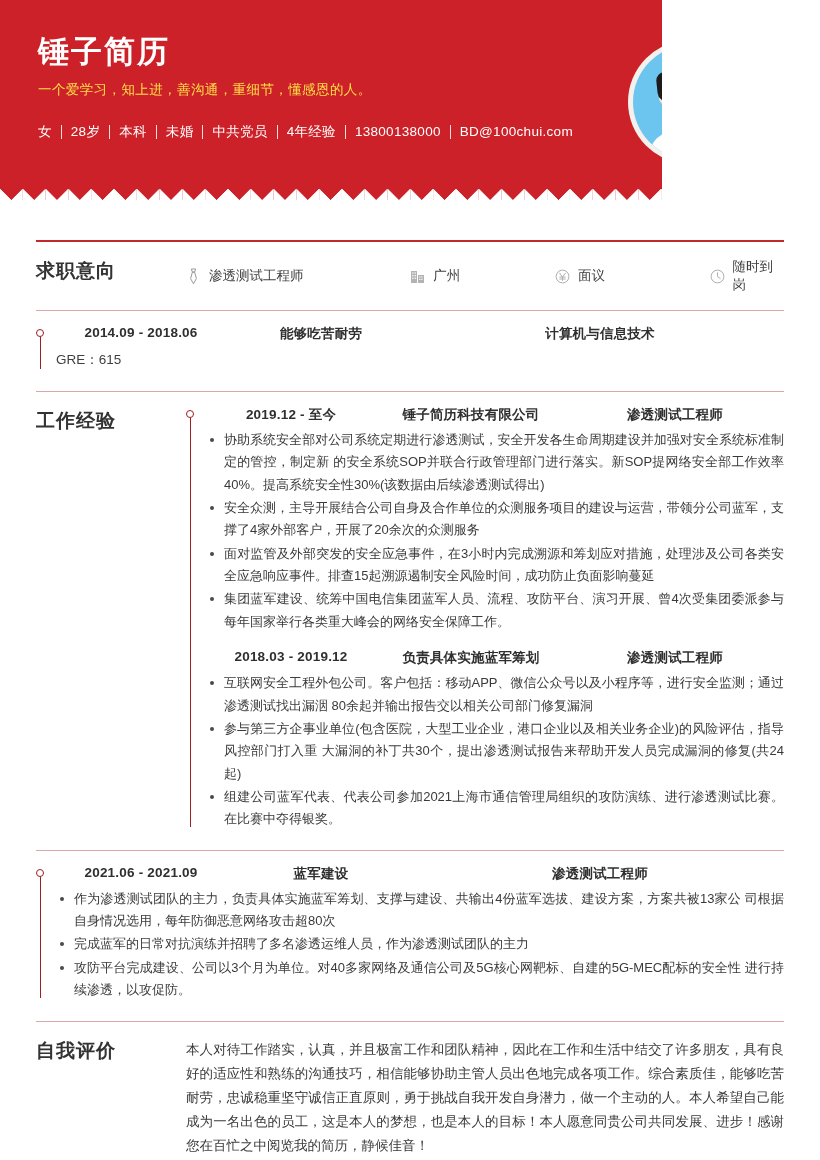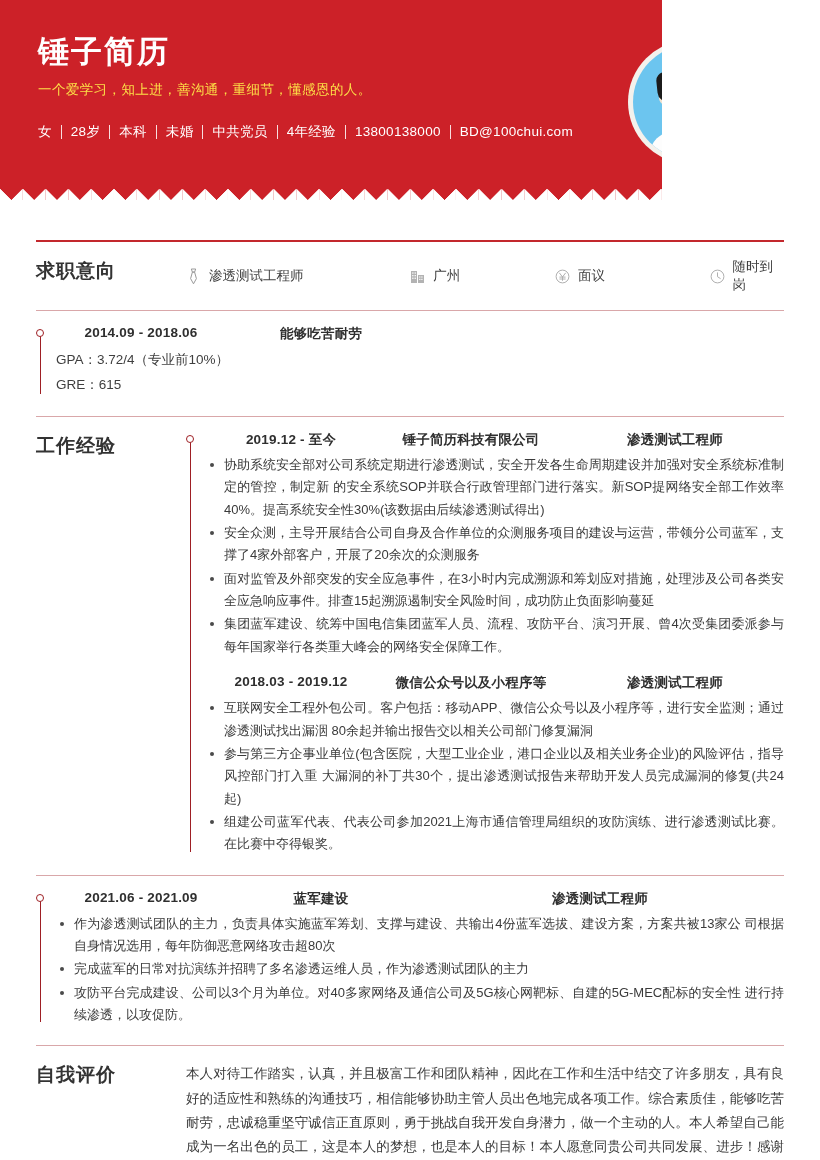--- a/index.html
+++ b/index.html
@@ -371,22 +371,22 @@
     </div>
 
     <div class="section sec-education">
       <div class="sec-body">
         <div class="tl">
           <span class="tl-dot"></span>
           <div class="entry">
             <div class="entry-head">
               <span class="eh-date">2014.09 - 2018.06</span>
               <span class="eh-org">能够吃苦耐劳</span>
+              <span class="eh-role">计算机与信息技术</span>
             </div>
-            <div class="plain-line">GPA：3.72/4（专业前10%）</div>
             <div class="plain-line">GRE：615</div>
           </div>
         </div>
       </div>
     </div>
 
     <div class="section sec-work">
       <div class="sec-title">工作经验</div>
       <div class="sec-body">
         <div class="tl">
@@ -402,21 +402,21 @@
               <li>协助系统安全部对公司系统定期进行渗透测试，安全开发各生命周期建设并加强对安全系统标准制定的管控，制定新 的安全系统SOP并联合行政管理部门进行落实。新SOP提网络安全部工作效率40%。提高系统安全性30%(该数据由后续渗透测试得出)</li>
               <li>安全众测，主导开展结合公司自身及合作单位的众测服务项目的建设与运营，带领分公司蓝军，支撑了4家外部客户，开展了20余次的众测服务</li>
               <li>面对监管及外部突发的安全应急事件，在3小时内完成溯源和筹划应对措施，处理涉及公司各类安全应急响应事件。排查15起溯源遏制安全风险时间，成功防止负面影响蔓延</li>
               <li>集团蓝军建设、统筹中国电信集团蓝军人员、流程、攻防平台、演习开展、曾4次受集团委派参与每年国家举行各类重大峰会的网络安全保障工作。</li>
             </ul>
           </div>
 
           <div class="entry">
             <div class="entry-head">
               <span class="eh-date">2018.03 - 2019.12</span>
-              <span class="eh-org">微信公众号以及小程序等</span>
+              <span class="eh-org">负责具体实施蓝军筹划</span>
               <span class="eh-role">渗透测试工程师</span>
             </div>
             <ul class="bullets">
               <li>互联网安全工程外包公司。客户包括：移动APP、微信公众号以及小程序等，进行安全监测；通过渗透测试找出漏洇 80余起并输出报告交以相关公司部门修复漏洞</li>
               <li>参与第三方企事业单位(包含医院，大型工业企业，港口企业以及相关业务企业)的风险评估，指导风控部门打入重 大漏洞的补丁共30个，提出渗透测试报告来帮助开发人员完成漏洞的修复(共24起)</li>
               <li>组建公司蓝军代表、代表公司参加2021上海市通信管理局组织的攻防演练、进行渗透测试比赛。在比赛中夺得银奖。</li>
             </ul>
           </div>
 
         </div>

